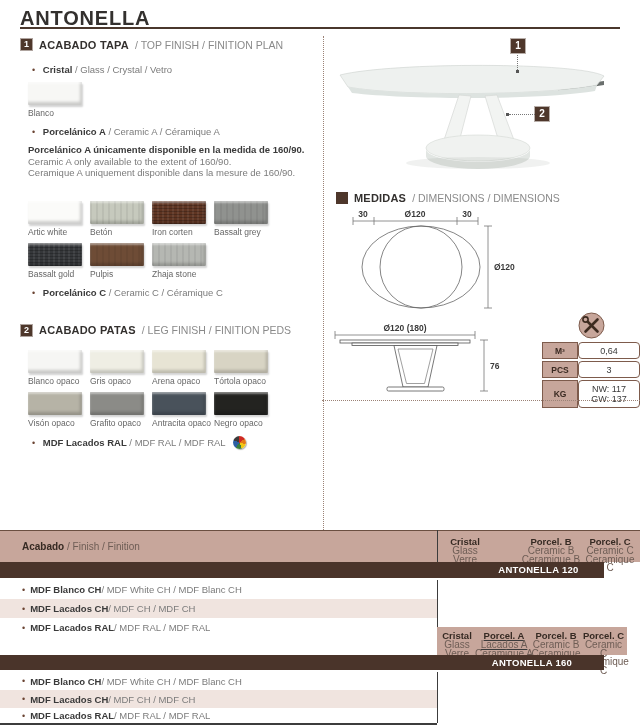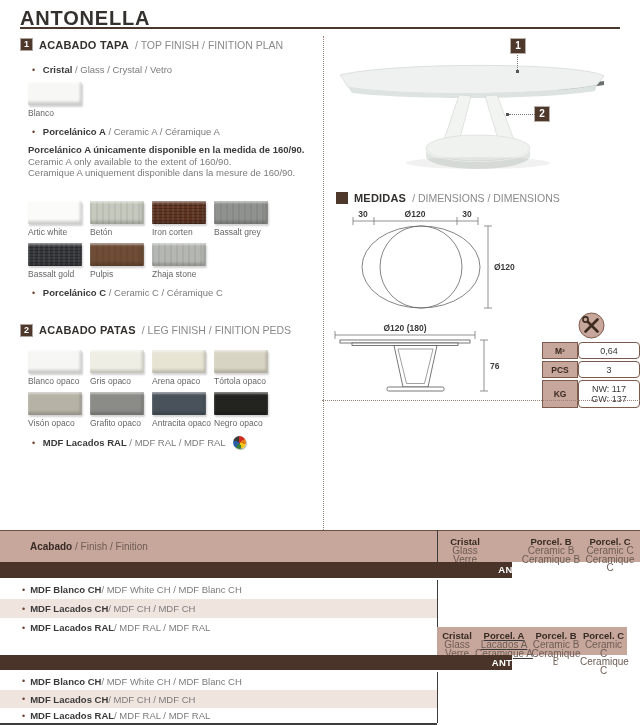--- a/index.html
+++ b/index.html
@@ -67,28 +67,28 @@
     font-size:8.5px;font-weight:bold;color:#3a2a22;display:flex;align-items:center;justify-content:center;margin-right:0;}
   .pack-value{flex:1;background:#fff;border:1px solid #7d5b4c;border-radius:4px;
     font-size:9px;color:#3a3a3a;display:flex;flex-direction:column;align-items:center;justify-content:center;line-height:10px;}
   .h15{height:15px;} .h26{height:26px;}
   .dotted-sep{position:absolute;left:-10px;top:364px;width:318px;border-top:1px dotted #9b8276;}
 
   
   .compat{position:absolute;left:0;top:530px;width:640px;height:195px;}
   .c-header{position:absolute;left:0;top:0;width:640px;height:32px;background:#c7a69b;
     border-top:1px solid #6b4f41;box-sizing:border-box;}
-  .c-header-label{position:absolute;left:22px;top:10px;font-size:10px;margin-left:8px;}
+  .c-header-label{position:absolute;left:22px;top:10px;font-size:10px;}
   .ch-bold{font-weight:bold;color:#362a23;}
   .ch-rest{color:#6e5d55;}
   .colhead{position:absolute;text-align:center;}
   .colhead .c1{font-size:9.5px;font-weight:bold;color:#362a23;line-height:11px;}
   .colhead .c2{font-size:10px;color:#6e5d55;line-height:8.5px;}
   .vline{position:absolute;border-left:1px solid #3c3c3c;}
-  .c-bar{position:absolute;left:0;width:512px;background:#4a342a;}
+  .c-bar{position:absolute;left:0;width:604px;background:#4a342a;}
   .c-bar-text{position:absolute;color:#fff;font-size:9.5px;font-weight:bold;letter-spacing:.3px;text-align:center;}
   .c-row{position:absolute;left:0;width:640px;font-size:9.5px;display:flex;align-items:center;}
   .c-row::before{content:"•";color:#6b4433;margin:0 5px 0 22px;font-size:9px;}
   .c-row.hl{width:437px;background:#f0e4df;}
   .h160{position:absolute;left:437px;top:97px;width:190px;height:28px;background:#c7a69b;}
   .h160 .colhead{top:3px;}
   .c-bottom{position:absolute;left:0;top:193px;width:437px;height:2px;background:#3c3c3c;}
   svg{display:block;}
 </style>
 </head>

